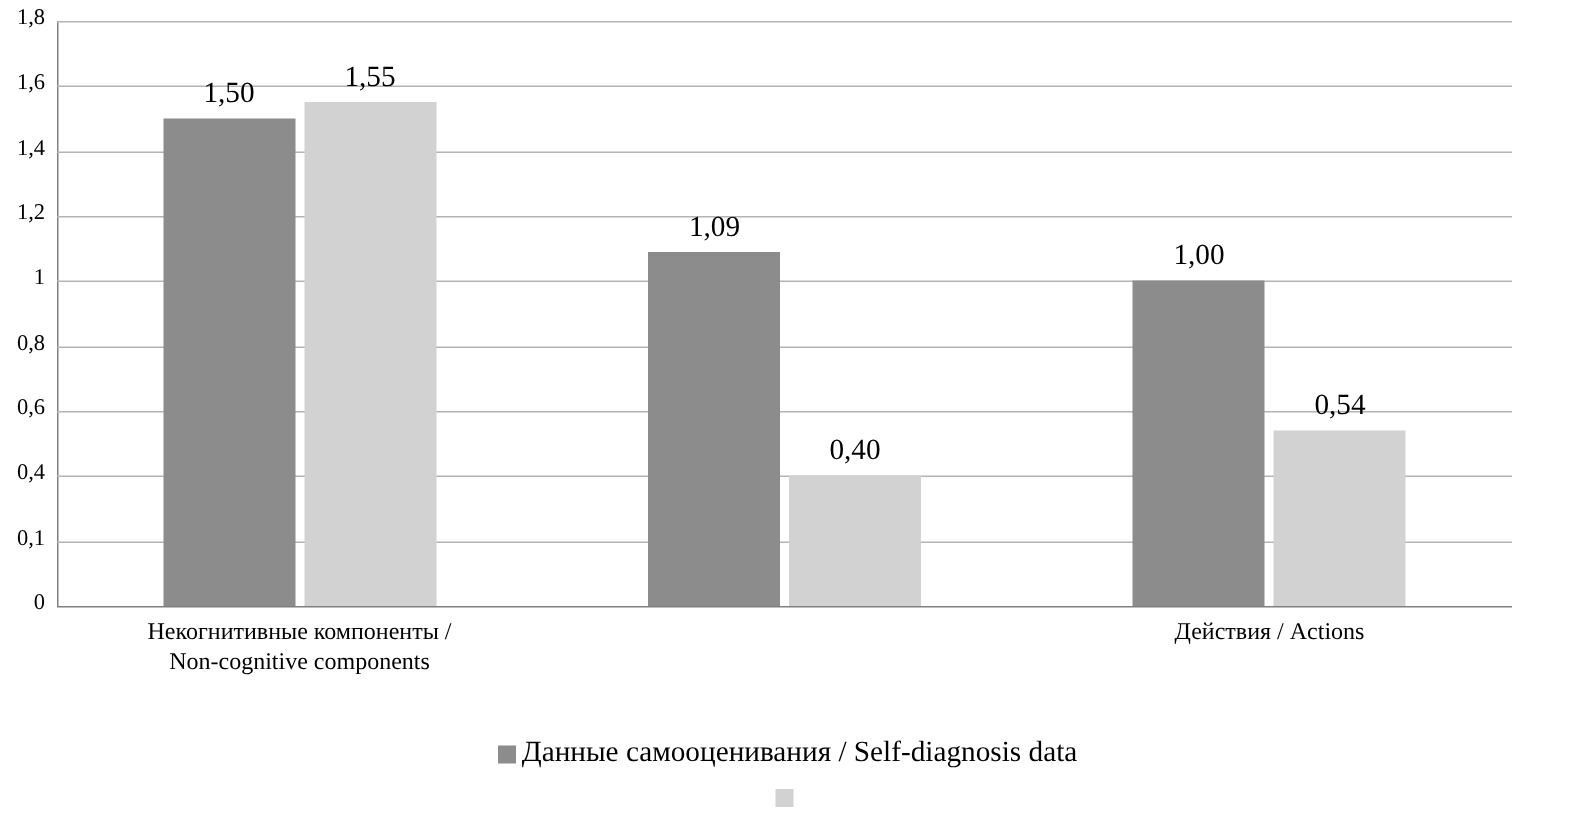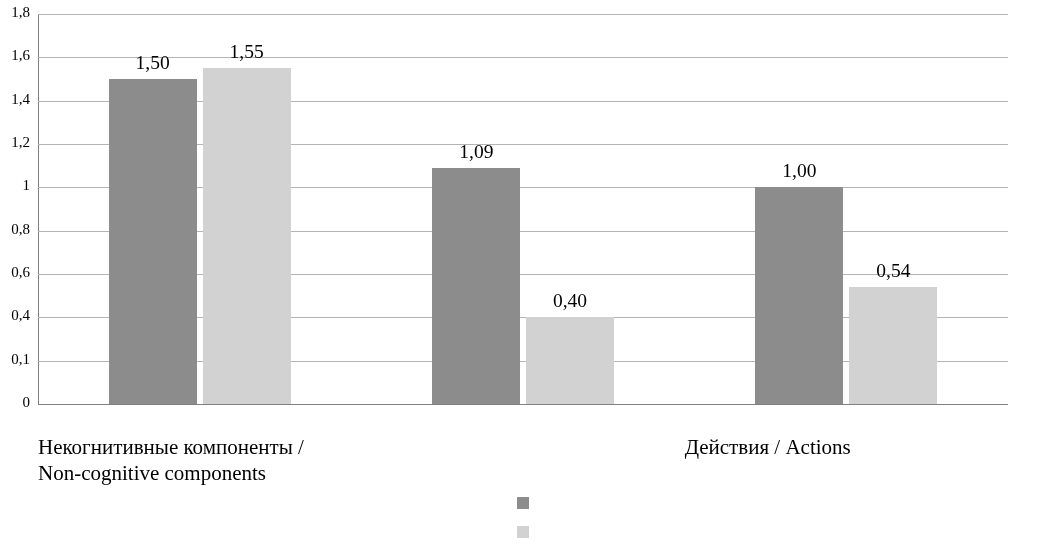--- a/index.html
+++ b/index.html
@@ -88,24 +88,24 @@
   
   .cat-labels {
     position: absolute;
     left: 38px;
     top: 412px;
     width: 970px;
     height: 60px;
   }
   .cat-label {
     position: absolute;
-    font-size: 21px;
+    text-align: center;
+    font-size: 16px;
     line-height: 1.22;
     white-space: nowrap;
-    margin-top: 23px;
   }
 
   
   .legend {
     position: absolute;
     left: 0;
     top: 487px;
     width: 1050px;
   }
   .legend-row {
@@ -188,19 +188,20 @@
         <div>Non-cognitive components</div>
       </div>
       <div class="cat-label" style="left: 646.667px; width: 323.333px; top: 0px;">
         <div>Действия / Actions</div>
       </div>
     </div>
 
   <div class="legend" id="legend">
       <div class="legend-row">
         <span class="legend-swatch s0" style="background: rgb(140, 140, 140);"></span>
+        <span class="legend-text">Данные самооценивания / Self-diagnosis data</span>
       </div>
       <div class="legend-row">
         <span class="legend-swatch s1" style="background: rgb(210, 210, 210);"></span>
       </div>
     </div>
 
 </div>
 
 </body></html>

